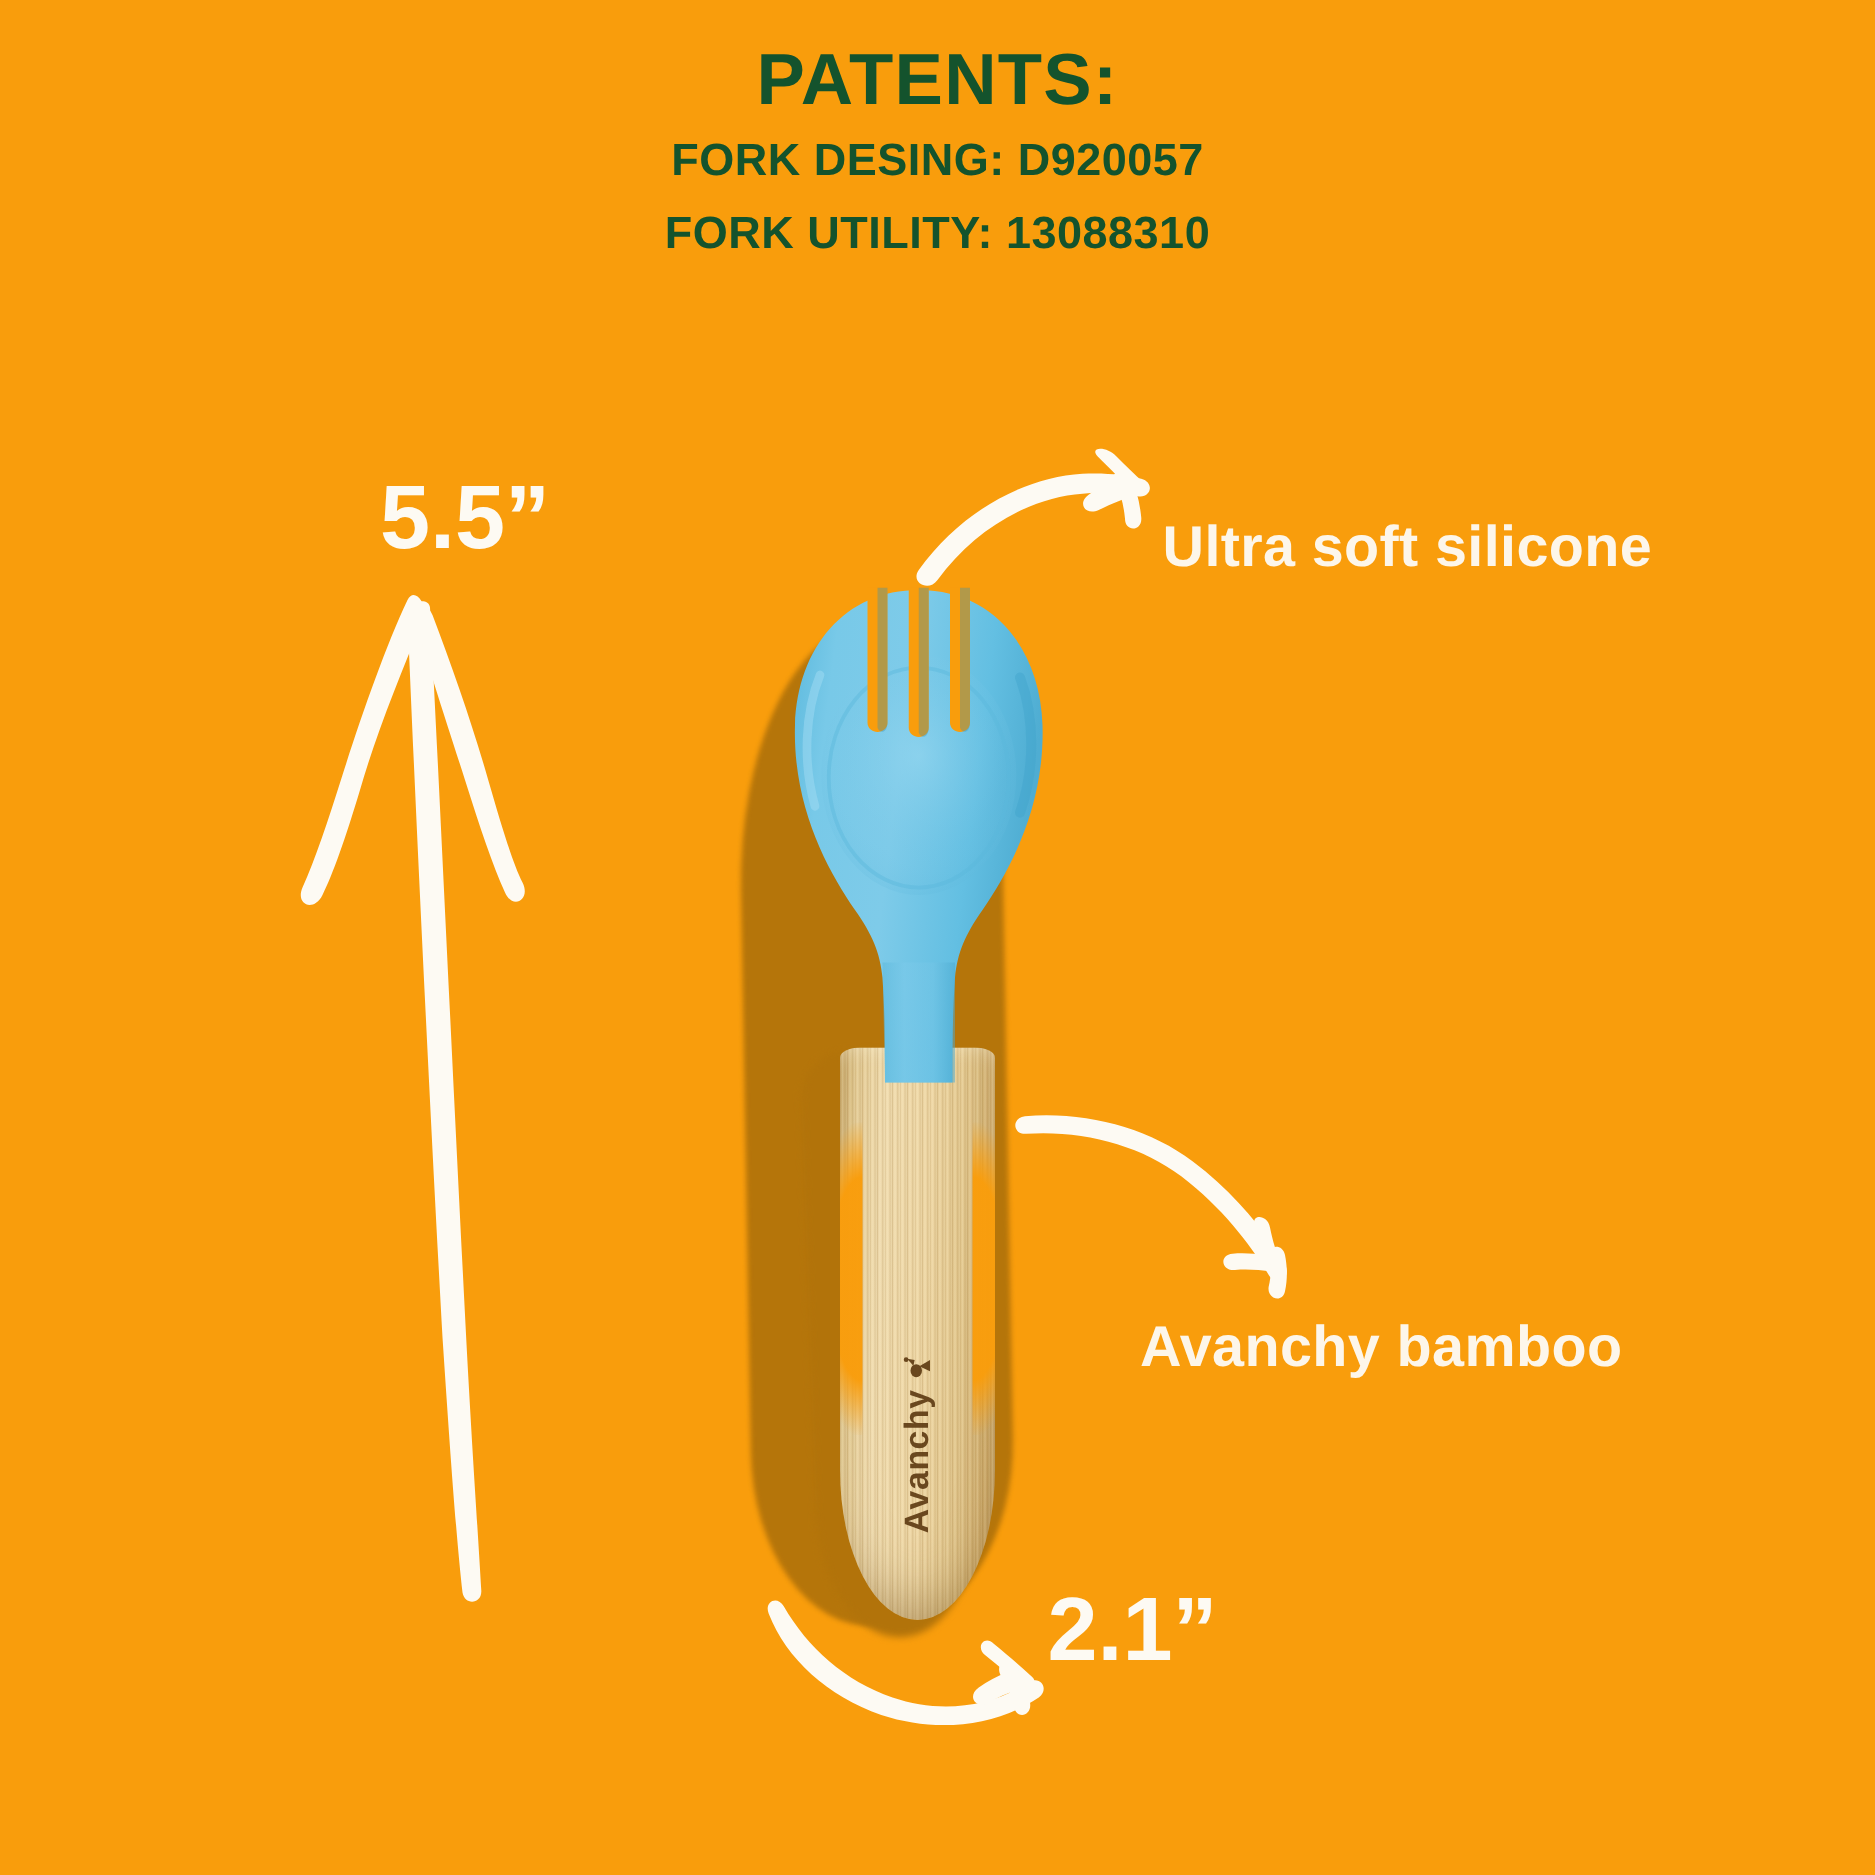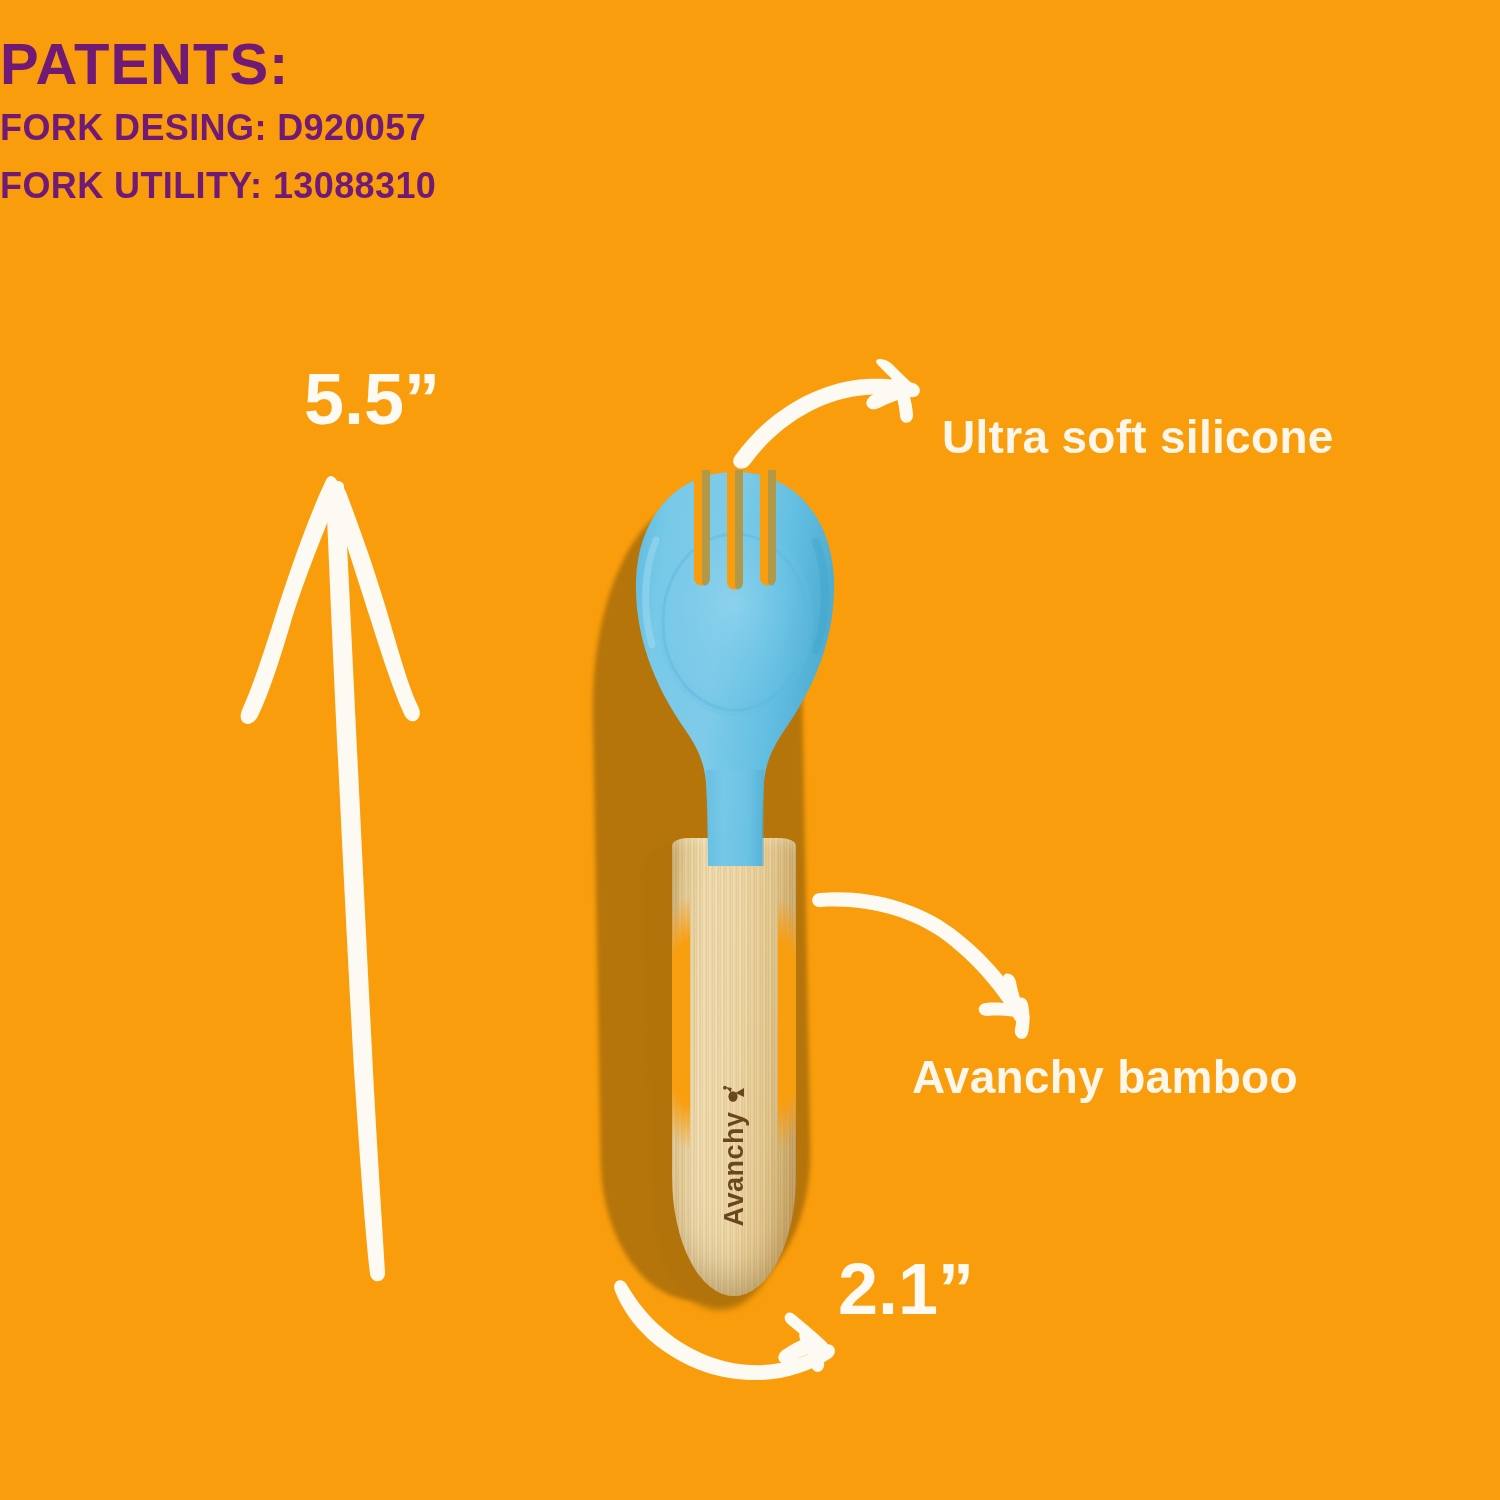--- a/index.html
+++ b/index.html
@@ -16,21 +16,22 @@
     background: #f99d0c;
     -webkit-font-smoothing: antialiased;
   }
 
   
   #patents {
     position: absolute;
     top: 34px;
     left: 0;
     width: 1500px;
-    color: #701a75;
+    text-align: center;
+    color: #14532d;
   }
   #patents .title {
     font-size: 58px;
     font-weight: 700;
     letter-spacing: 1px;
     line-height: 1.02;
     margin-bottom: 6px;
   }
   #patents .line {
     font-size: 36px;
@@ -42,31 +43,32 @@
 
   
   .callout {
     position: absolute;
     color: #fdf6ea;
     font-size: 46px;
     font-weight: 600;
     letter-spacing: 0.3px;
     white-space: nowrap;
   }
-  #label-silicone { left: 930px; top: 410px; margin-left: 12px; }
+  #label-silicone { left: 930px; top: 410px; }
   #label-bamboo   { left: 912px; top: 1050px; }
 
   
   .dim {
     position: absolute;
     color: #fdfaf3;
     font-size: 72px;
     font-weight: 700;
     letter-spacing: 0px;
     white-space: nowrap;
+    margin-top: 15px;
   }
   #dim-height { left: 304px; top: 358px; }
   #dim-width  { left: 838px; top: 1248px; }
 
   
   #arrows {
     position: absolute;
     left: 0; top: 0;
     width: 1500px;
     height: 1500px;

